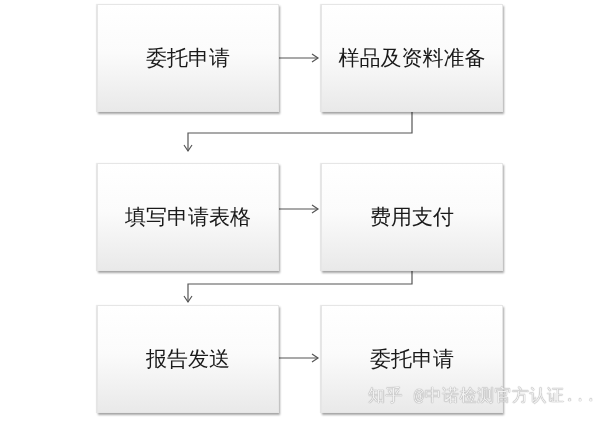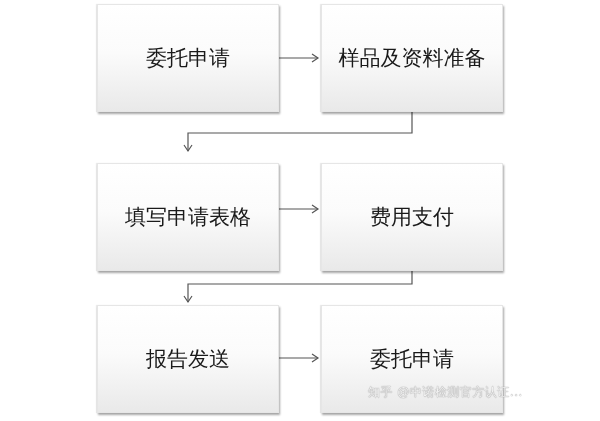--- a/index.html
+++ b/index.html
@@ -42,25 +42,26 @@
       left: 0;
       top: 0;
       width: 600px;
       height: 421px;
       pointer-events: none;
     }
     .watermark {
       position: absolute;
       left: 368px;
       top: 384px;
-      font-size: 12px;
+      font-size: 17px;
       color: #f2f2f2;
       text-shadow: 0 0 1px #9a9a9a, 0 0 1px #9a9a9a;
       letter-spacing: 0.5px;
       white-space: nowrap;
+      font-family: Liberation Mono, monospace;
     }
   </style>
 </head>
 <body>
 
 <svg class="connectors" xmlns="http://www.w3.org/2000/svg">
   <g stroke="#555555" stroke-width="1.2" fill="none">
 
     <g>
       <line x1="279" y1="58" x2="318" y2="58"></line>

